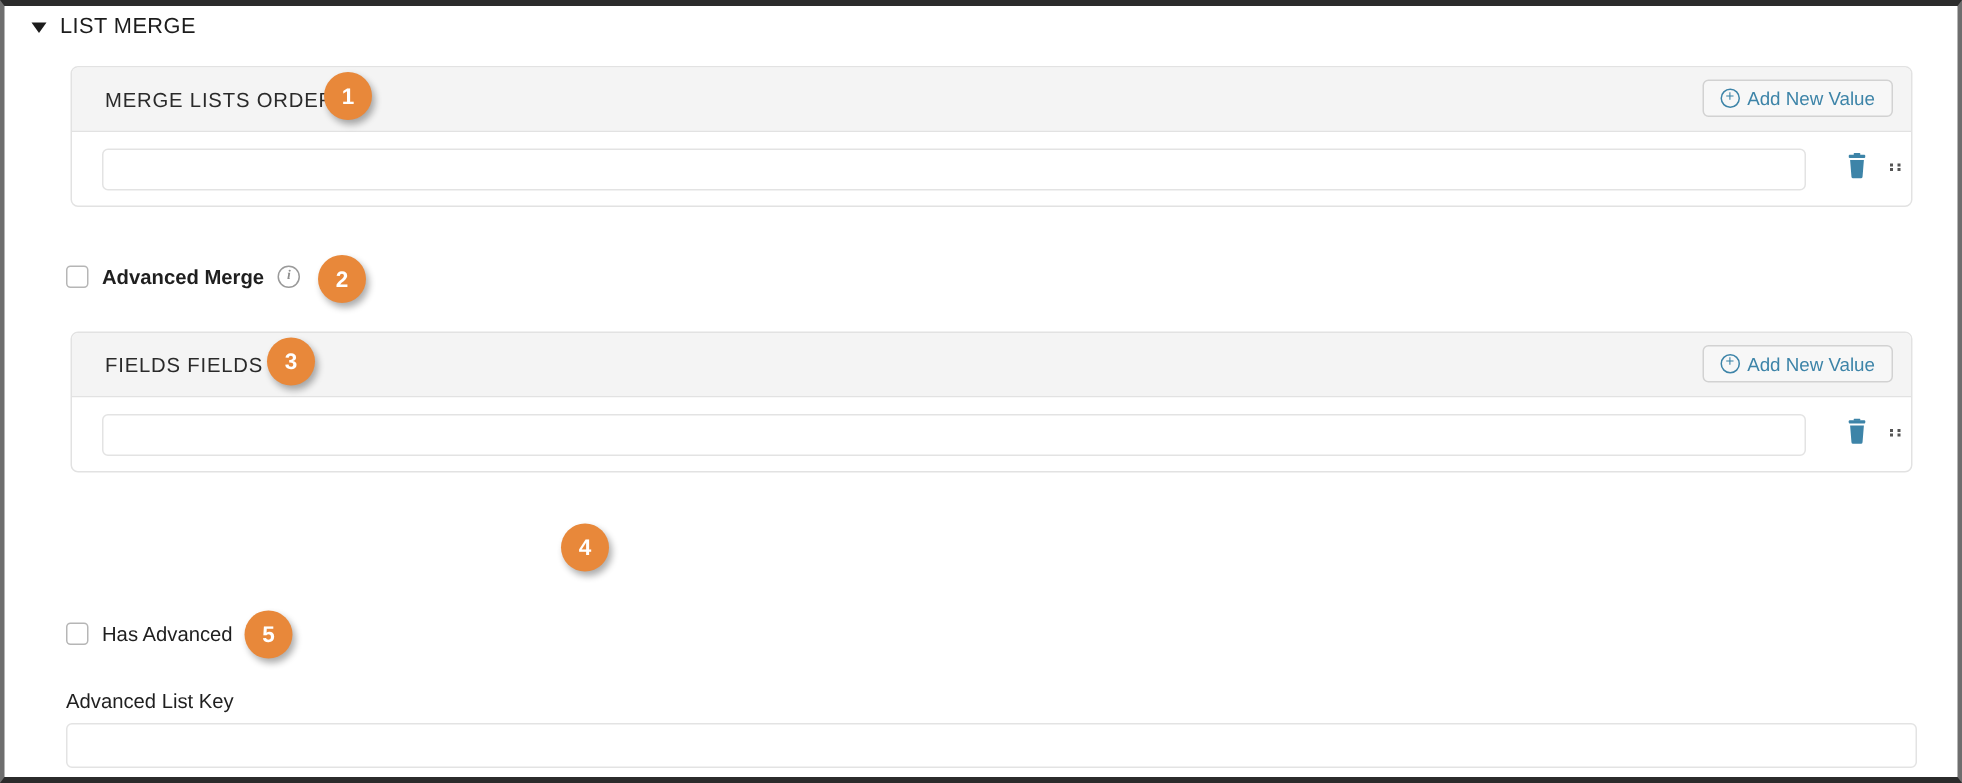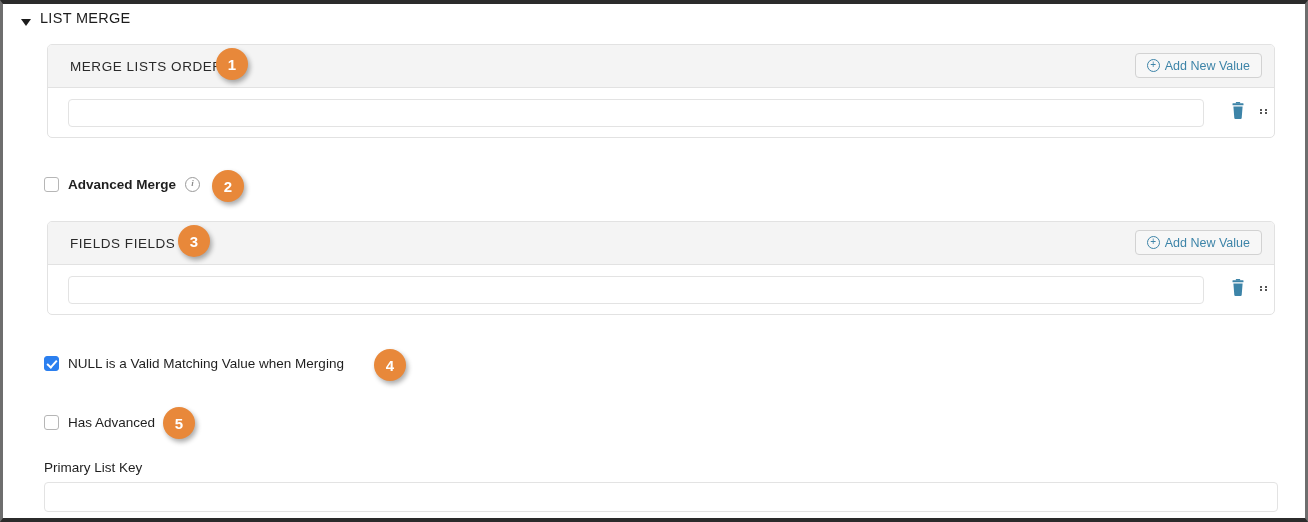--- a/index.html
+++ b/index.html
@@ -29,21 +29,21 @@
     padding: 0;
     box-sizing: border-box;
   }
 
   
   .section-header {
     position: absolute;
     left: 18px;
     top: 6px;
     display: flex;
-    align-items: flex-end;
+    align-items: center;
     gap: 9px;
   }
   .caret {
     width: 0;
     height: 0;
     border-left: 5px solid transparent;
     border-right: 5px solid transparent;
     border-top: 7px solid #1c1c1c;
   }
   .section-title {
@@ -316,33 +316,29 @@
             <i style="left:5px;top:0;"></i>
           <i style="left:0;top:3px;"></i>
             <i style="left:5px;top:3px;"></i>
         </span>
       </div>
       <div class="badge" style="left:130px;top:3px;">
         <span>3</span>
       </div>
     </div>
 
-    <div class="cb-row" style="left:41px;top:352px;">
-      <span class="cb checked"></span>
-      <span class="cb-label">NULL is a Valid Matching Value when Merging</span>
-    </div>
     <div class="badge" style="left:371px;top:345px;">
       <span>4</span>
     </div>
 
     <div class="cb-row" style="left:41px;top:411px;">
       <span class="cb"></span>
       <span class="cb-label">Has Advanced</span>
     </div>
     <div class="badge" style="left:160px;top:403px;">
       <span>5</span>
     </div>
 
-    <label class="field-label">Primary List Key</label>
+    <label class="field-label">Advanced List Key</label>
     <input class="field-input" type="text" value="" placeholder="" style="">
 
   </div>
 </div>
 
 </body></html>

